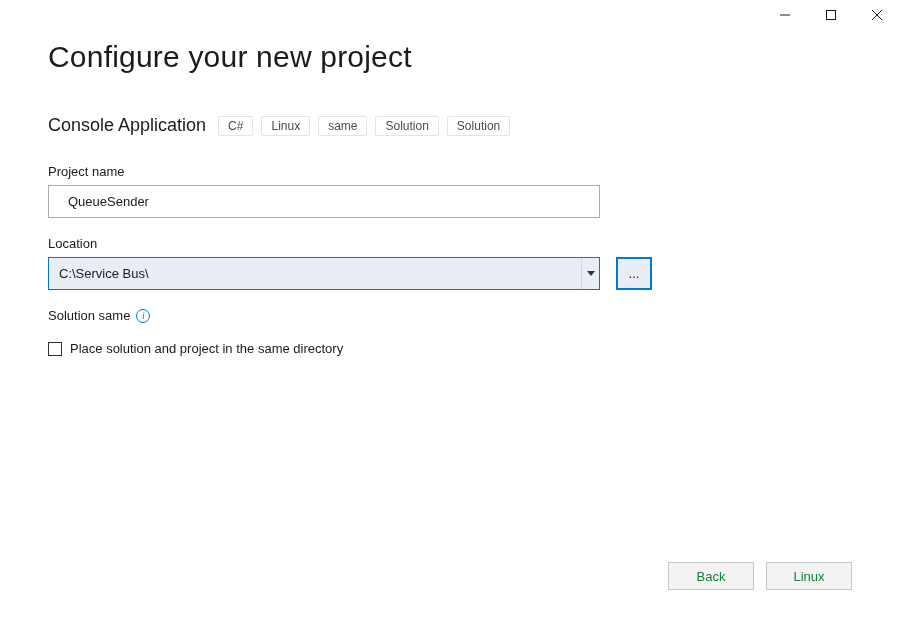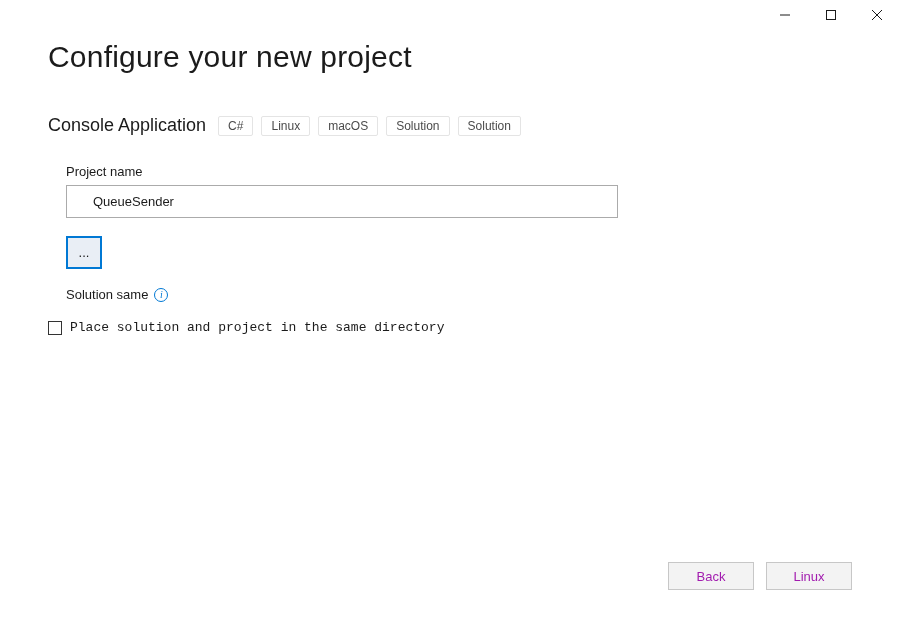--- a/index.html
+++ b/index.html
@@ -43,42 +43,42 @@
 }
 .tag-list { display: flex; gap: 8px; }
 .tag {
   font-size: 12px;
   color: #4b4b4b;
   border: 1px solid #e4e4e4;
   border-radius: 2px;
   padding: 2px 9px;
   background: #fff;
 }
-.field { margin-bottom: 18px; margin-left: 18px; }
+.field { margin-bottom: 18px; }
 .field-label {
   font-size: 13px;
   color: #1b1b1b;
   margin-bottom: 6px;
   display: flex; align-items: center; gap: 6px;
 }
 .info-icon {
   width: 14px; height: 14px;
   border: 1.2px solid #0078d4;
   border-radius: 50%;
   display: inline-flex; align-items: center; justify-content: center;
   color: #0078d4;
   font-size: 10px;
   font-style: italic;
   font-family: Georgia, serif;
   line-height: 1;
 }
 .text-input {
   width: 552px; height: 33px;
   border: 1px solid #ababab;
-  padding: 0 26px;
+  padding: 0 19px;
   font-size: 13px;
   font-family: inherit;
   background: #fff;
   color: #1b1b1b;
   outline: none;
 }
 .location-row { display: flex; align-items: center; gap: 16px; }
 .combo {
   width: 552px; height: 33px;
   border: 1px solid #0078d4;
@@ -107,33 +107,33 @@
 }
 .check-row {
   display: flex; align-items: center; gap: 8px;
   margin-top: 6px;
 }
 .checkbox {
   width: 14px; height: 14px;
   border: 1px solid #333;
   background: #fff;
 }
-.check-label { font-size: 13px; font-family: Liberation Mono, monospace; }
+.check-label { font-size: 13px; }
 .footer {
   position: absolute;
   right: 48px; bottom: 40px;
   display: flex; gap: 12px;
 }
 .btn {
   width: 86px; height: 28px;
   border: 1px solid #c7c7c7;
   background: #f3f3f3;
   font-size: 13px;
   font-family: inherit;
-  color: #a21caf;
+  color: #15803d;
   display: flex; align-items: center; justify-content: center;
 }
 </style>
 </head>
 <body>
 
 <div class="titlebar">
   <div class="win-btn">
     <svg viewBox="0 0 10 10">
         <line x1="0" y1="5" x2="10" y2="5" stroke="currentColor" stroke-width="1"></line>
@@ -153,33 +153,42 @@
 </div>
 
 <div class="content">
   <h1 class="page-title">Configure your new project</h1>
 
   <div class="template-row">
     <span class="template-name">Console Application</span>
     <div class="tag-list">
       <span class="tag">C#</span>
       <span class="tag">Linux</span>
-      <span class="tag">macOS</span>
+      <span class="tag">same</span>
       <span class="tag">Solution</span>
       <span class="tag">Solution</span>
     </div>
   </div>
 
   <div class="field">
     <div class="field-label">Project name</div>
     <input class="text-input" type="text" value="QueueSender" style="">
   </div>
 
   <div class="field">
+    <div class="field-label">Location</div>
     <div class="location-row">
+      <div class="combo">
+        <span class="combo-value">C:\Service Bus\</span>
+        <span class="combo-caret">
+          <svg viewBox="0 0 8 5">
+              <polygon points="0,0 8,0 4,5" fill="#333"></polygon>
+            </svg>
+        </span>
+      </div>
       <div class="browse-btn">...</div>
     </div>
   </div>
 
   <div class="field">
     <div class="field-label">
       <span>Solution same</span>
       <span class="info-icon">i</span>
     </div>
   </div>

